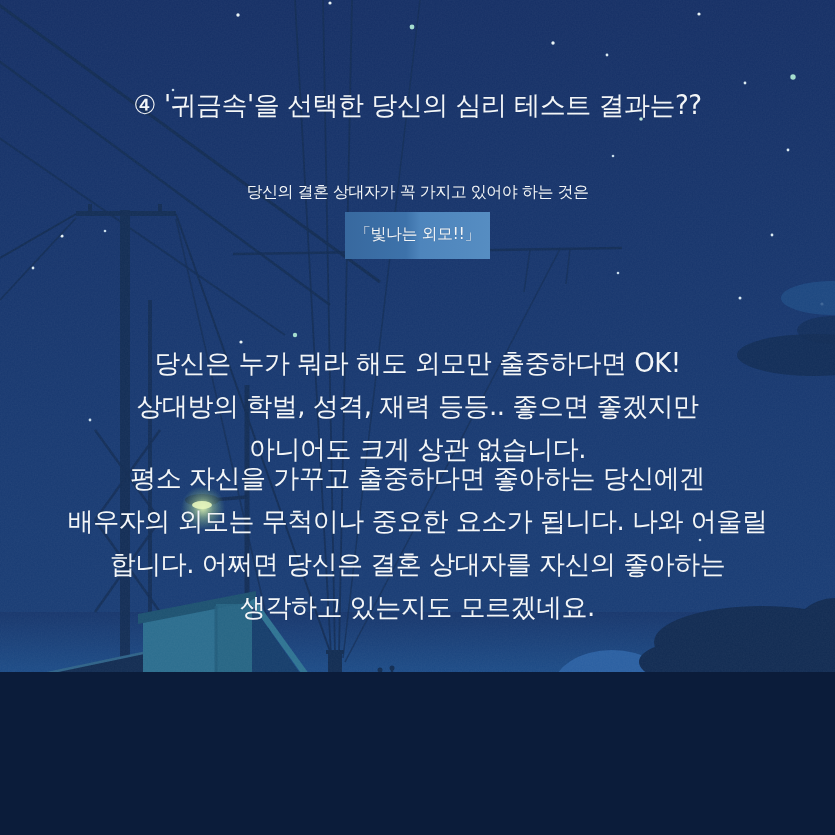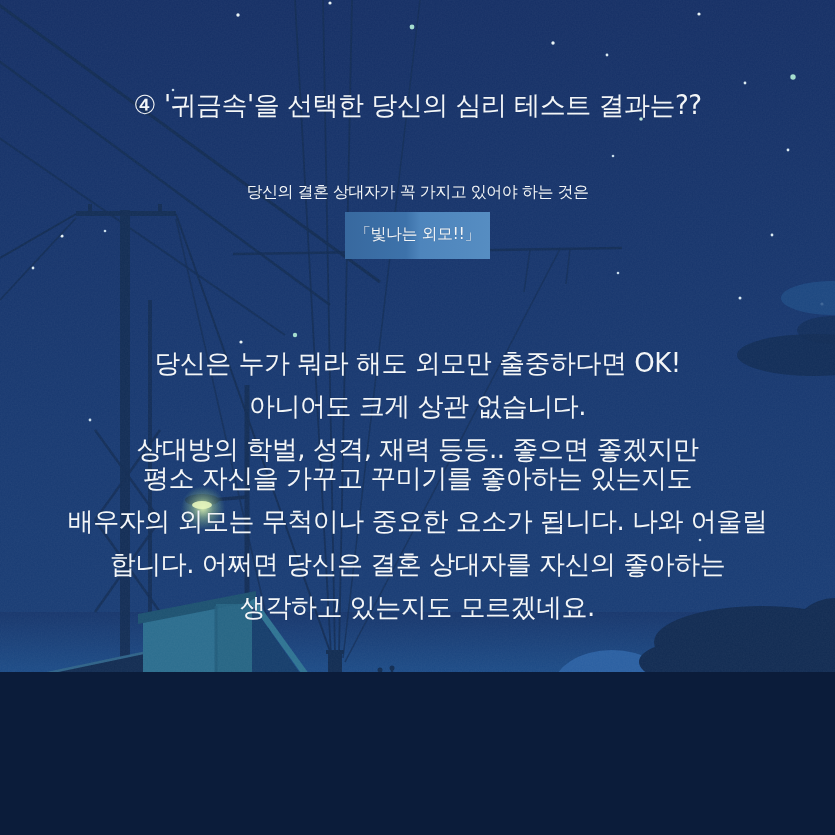--- a/index.html
+++ b/index.html
@@ -227,26 +227,26 @@
 
   <div class="txt intro">
     <div>당신의 결혼 상대자가 꼭 가지고 있어야 하는 것은</div>
     <div class="hl-row">
       <span class="hl">「빛나는 외모!!」</span>
     </div>
   </div>
 
   <div class="txt para p1">
     <div>당신은 누가 뭐라 해도 외모만 출중하다면 OK!</div>
+    <div>상대방의 학벌, 성격, 재력 등등.. 좋으면 좋겠지만</div>
     <div>아니어도 크게 상관 없습니다.</div>
-    <div>상대방의 학벌, 성격, 재력 등등.. 좋으면 좋겠지만</div>
   </div>
 
   <div class="txt para p2">
-    <div>평소 자신을 가꾸고 꾸미기를 좋아하는 있는지도</div>
+    <div>평소 자신을 가꾸고 출중하다면 좋아하는 당신에겐</div>
     <div>배우자의 외모는 무척이나 중요한 요소가 됩니다. 나와 어울릴</div>
     <div>합니다. 어쩌면 당신은 결혼 상대자를 자신의 좋아하는</div>
     <div>생각하고 있는지도 모르겠네요.</div>
   </div>
 
   <div class="watermark">
     <div>심싀미</div>
   </div>
 
 </div>

